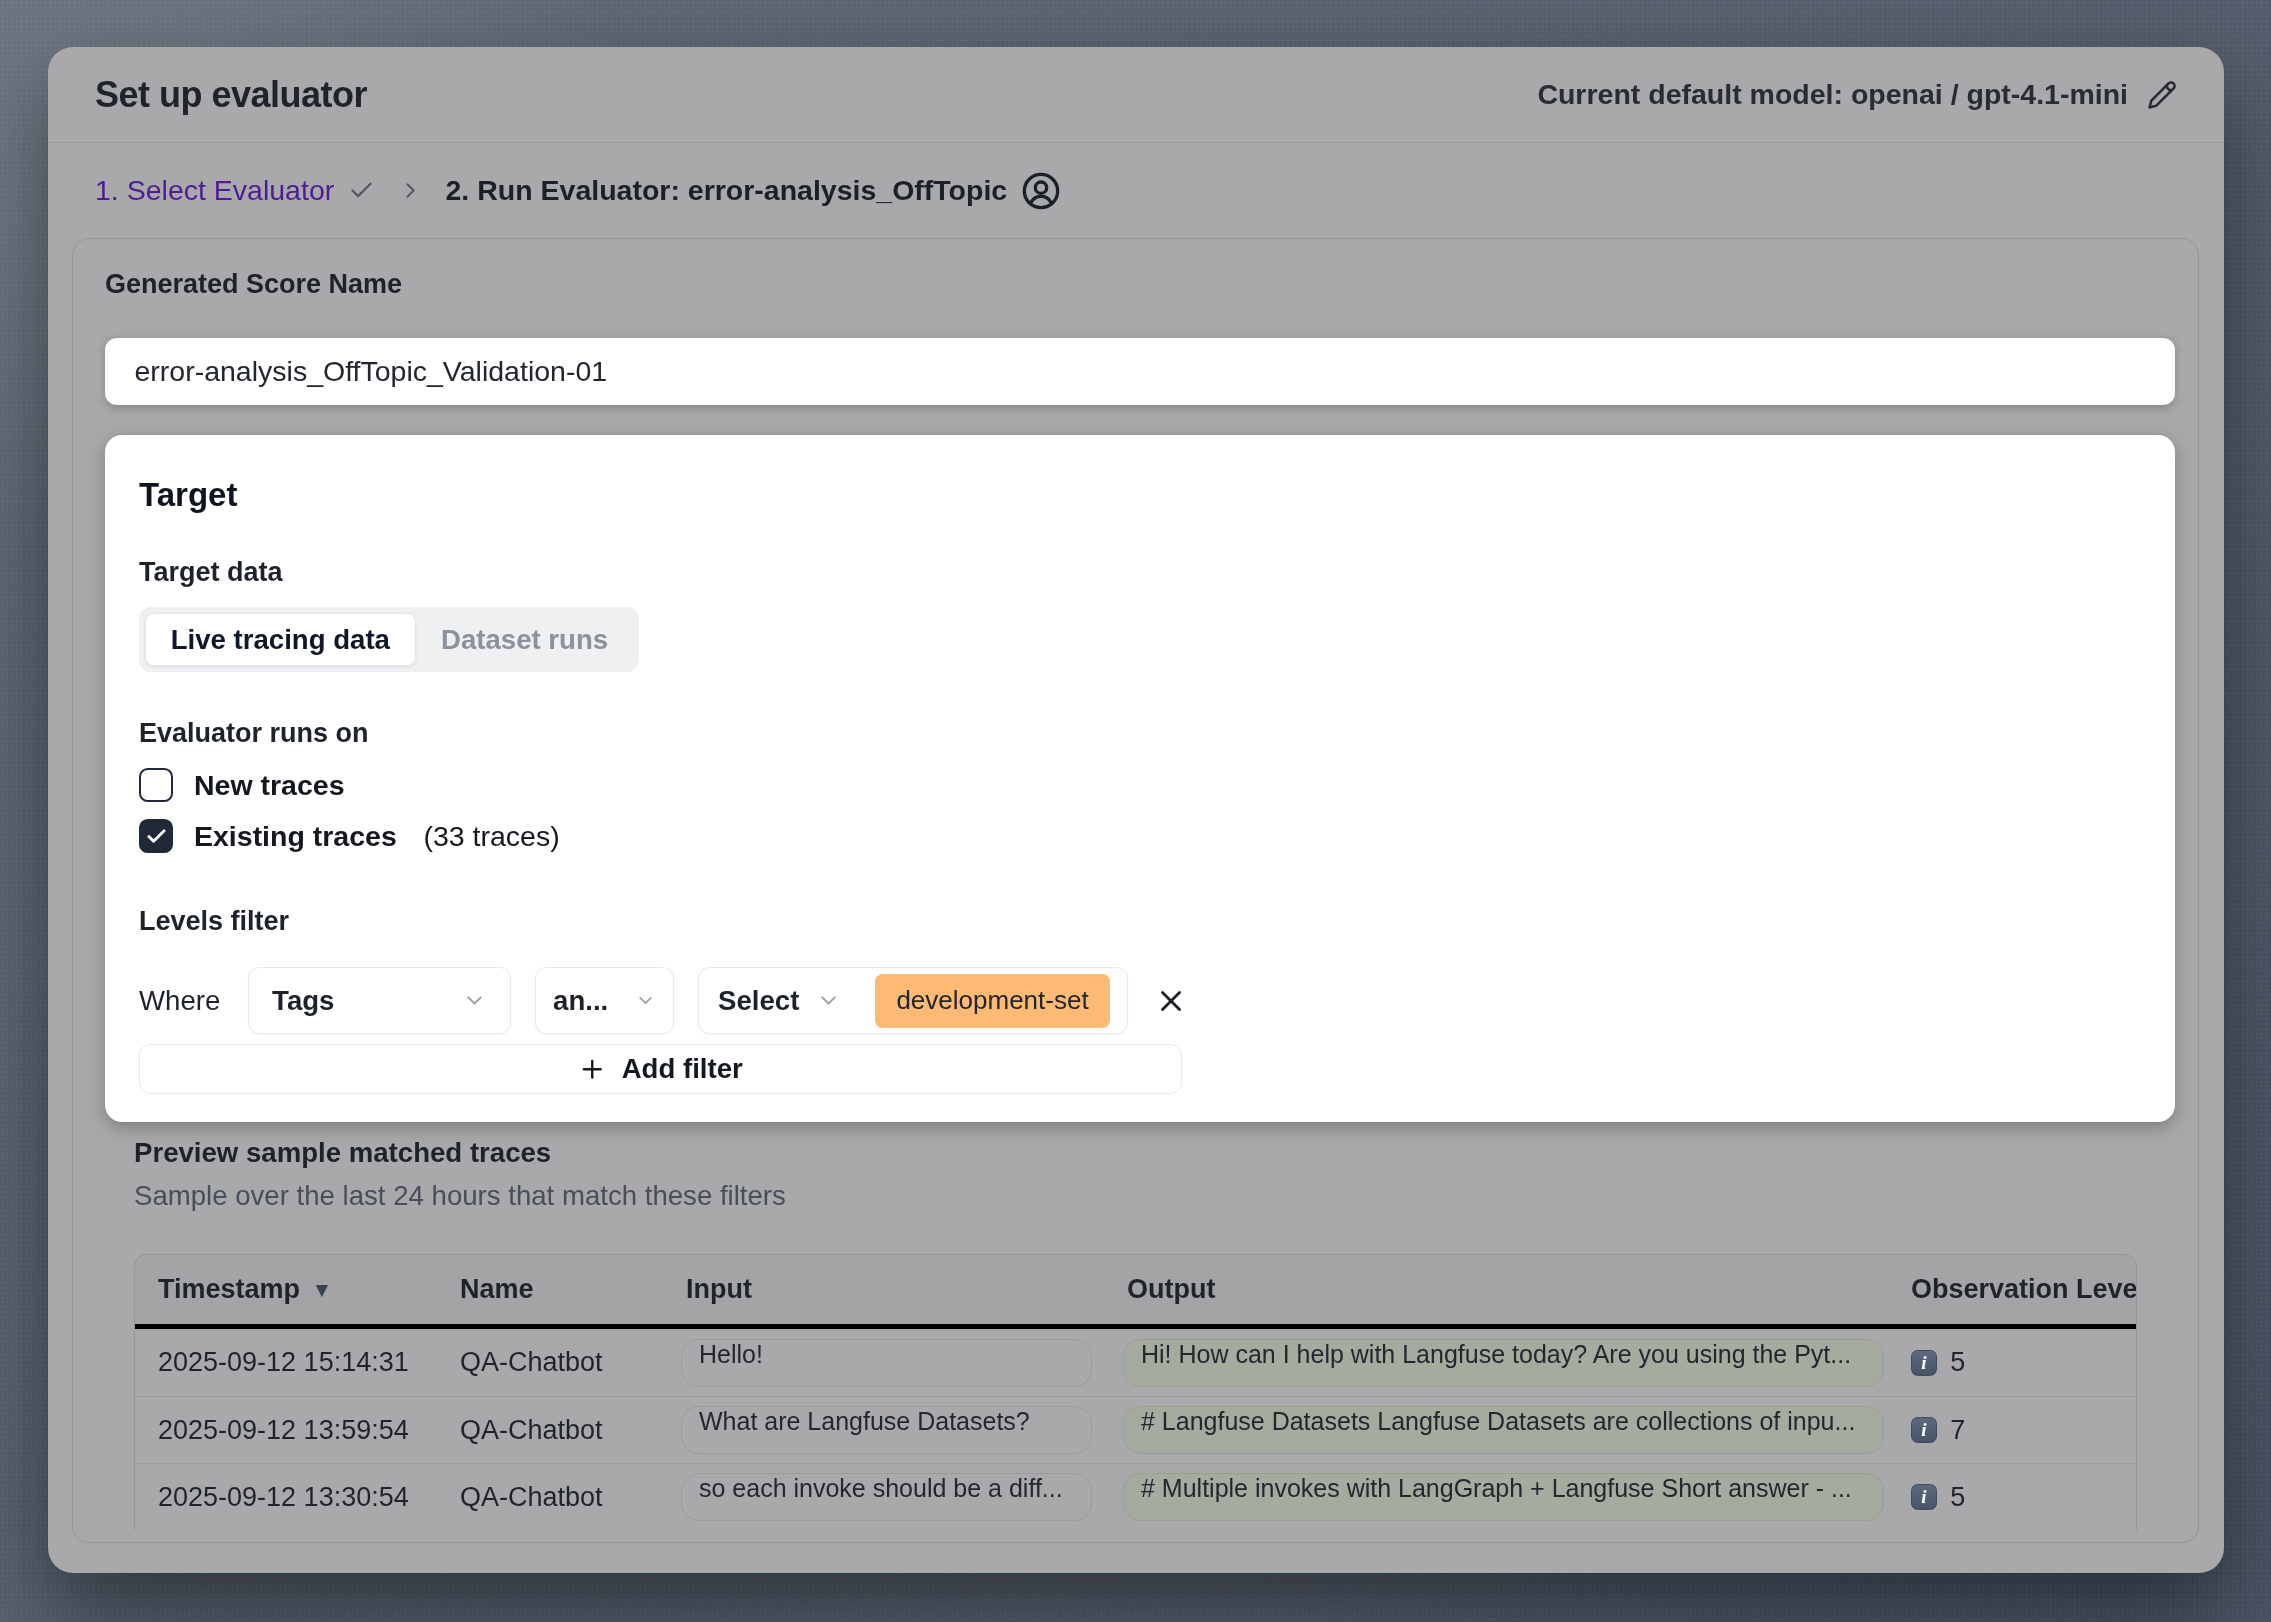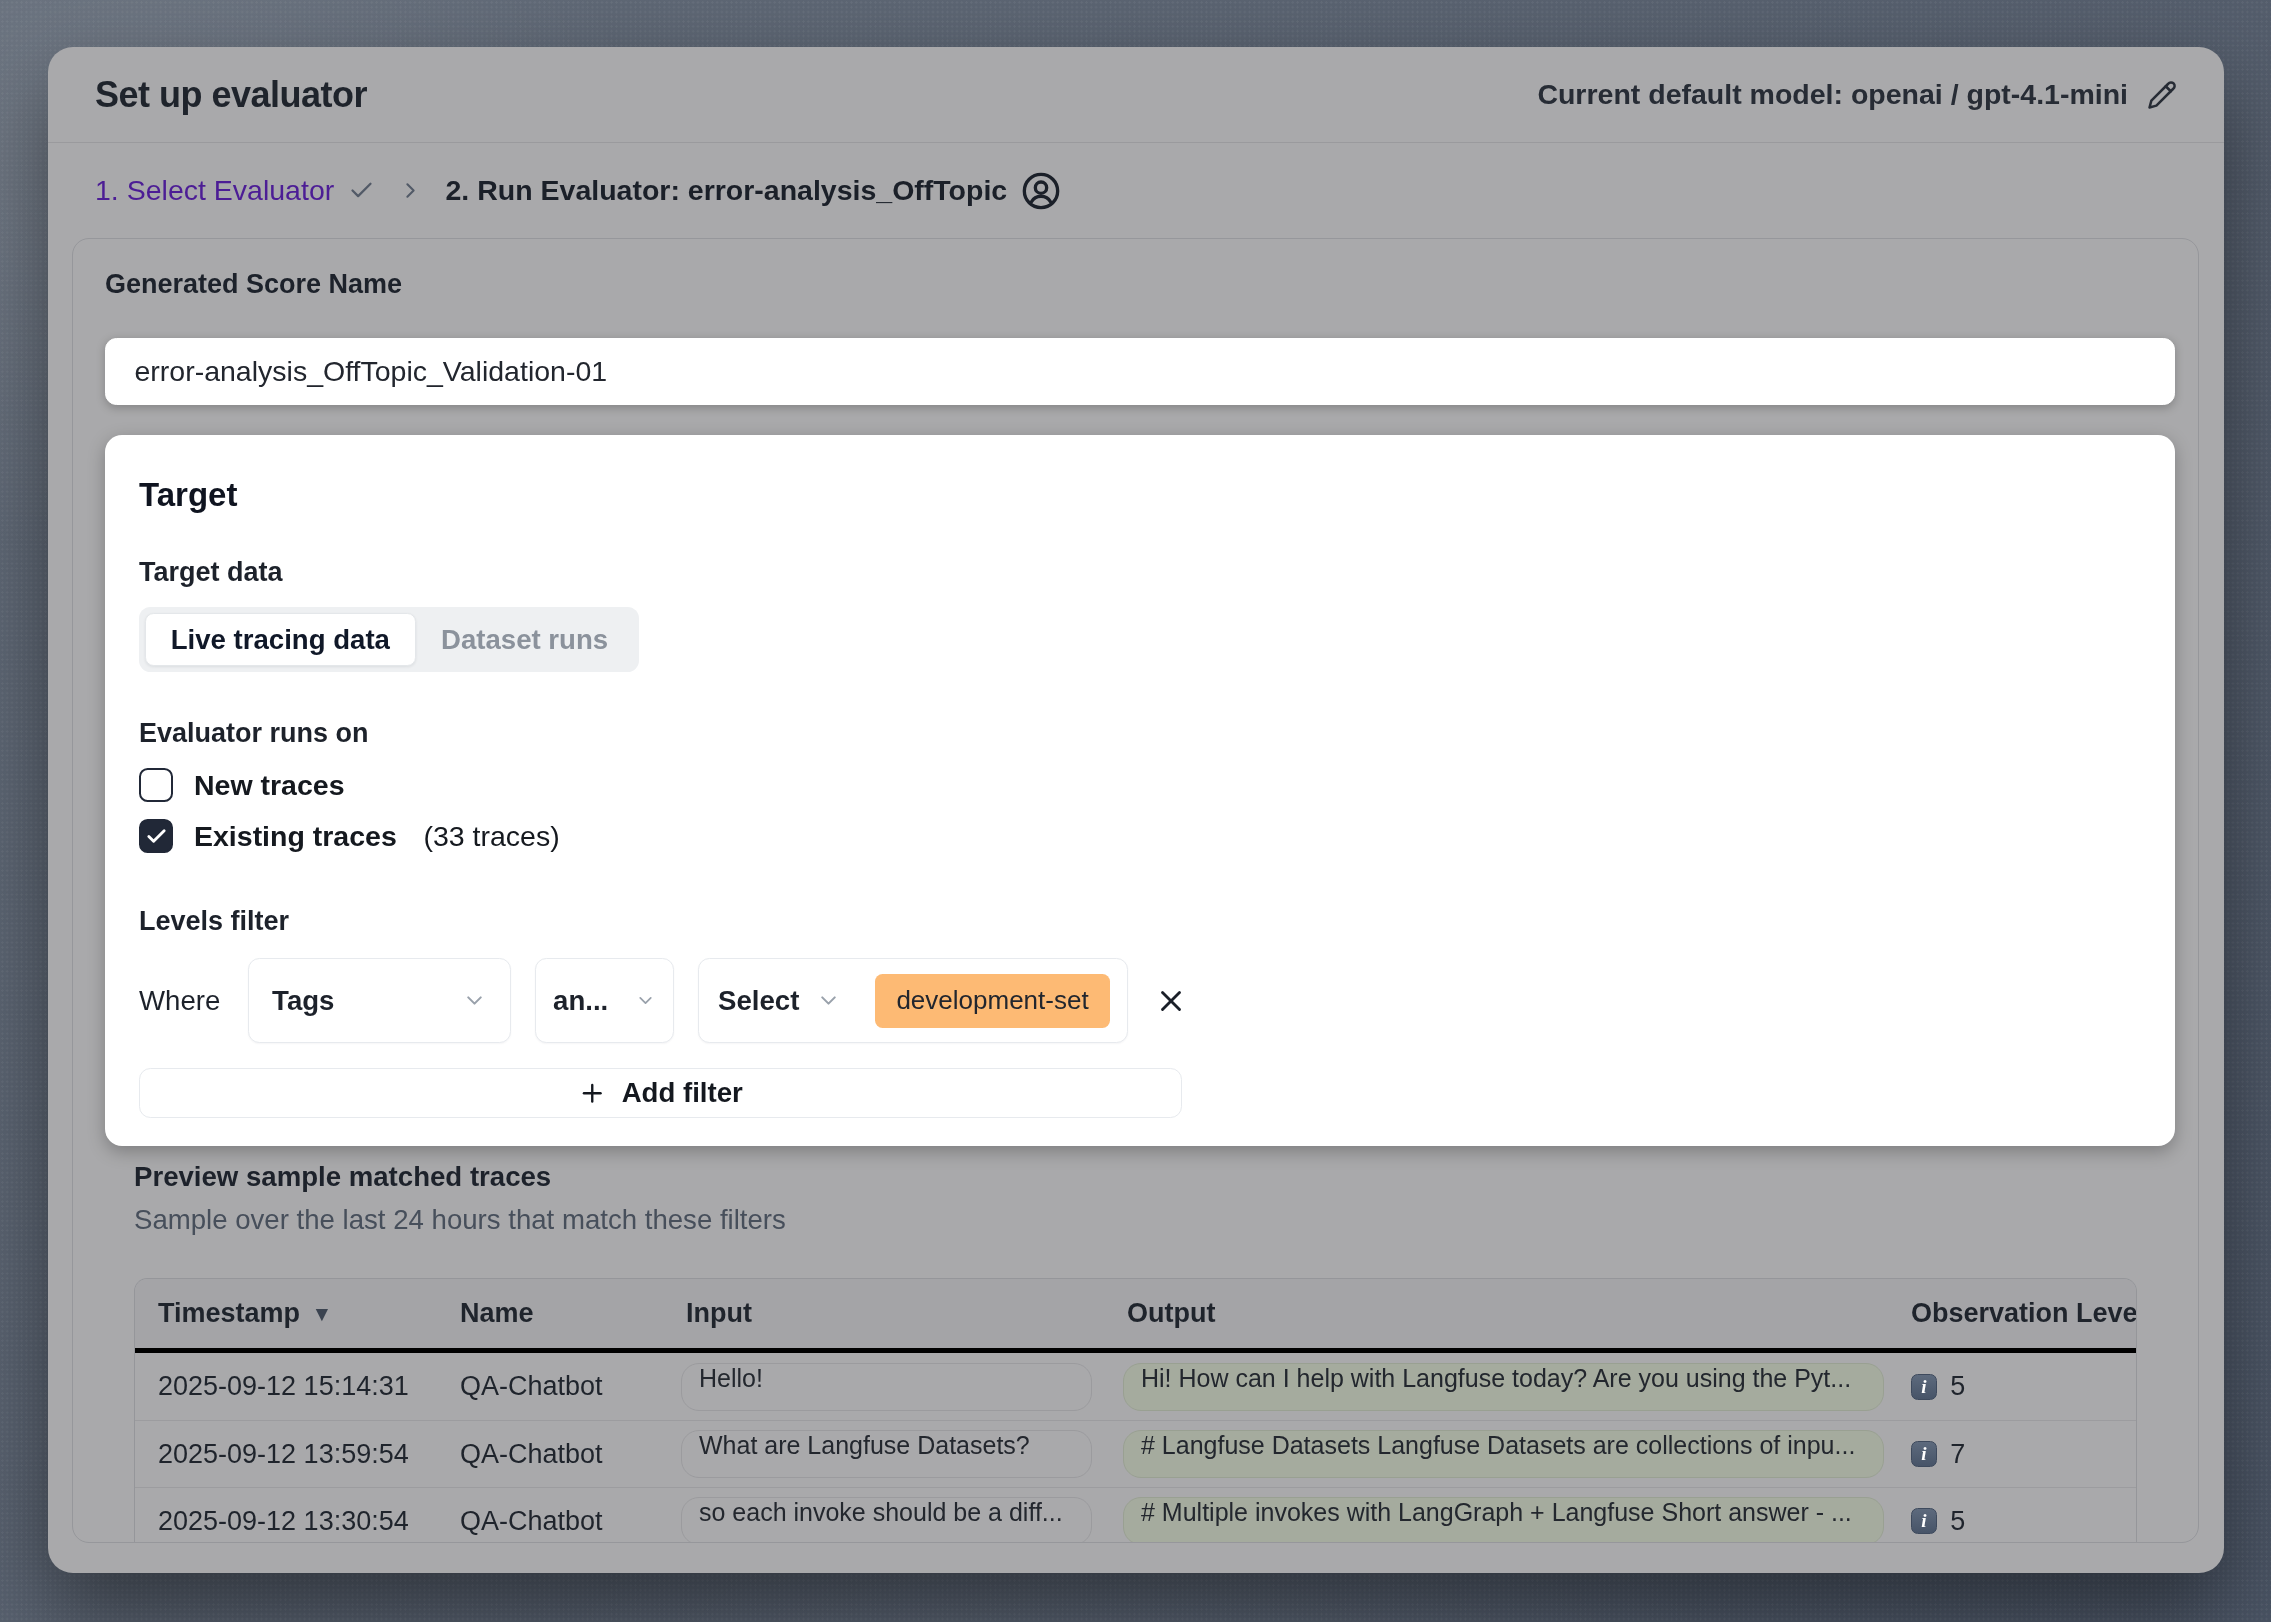--- a/index.html
+++ b/index.html
@@ -128,21 +128,21 @@
     background: #ffffff;
     display: inline-flex; align-items: center; justify-content: center;
   }
   .checkbox.checked { background: #212837; }
   .check-label { font-size: 28.5px; font-weight: 700; color: #15191f; }
   .check-suffix { font-size: 28.5px; font-weight: 400; color: #15191f; margin-left: 5.7px; }
 
   .filter-row { margin-top: 32px; display: flex; align-items: center; gap: 24px; height: 67px; }
   .where-label { font-size: 27.6px; color: #1d222b; margin-right: 3.8px; }
   .dd {
-    height: 85px;
+    height: 67px;
     background: #ffffff;
     border: 1.4px solid #e7eaee;
     border-radius: 11.4px;
     display: inline-flex; align-items: center;
     font-size: 27.6px; font-weight: 700; color: #1d222b;
     cursor: pointer;
     box-shadow: 0 1px 1.9px rgba(16,24,40,0.04);
   }
   .dd-column { width: 263px; padding: 0 23px; justify-content: space-between; }
   .dd-operator { width: 139px; padding: 0 17px; justify-content: space-between; }
@@ -156,21 +156,21 @@
     padding: 11.4px 21px;
     white-space: nowrap;
     text-align: right;
   }
   .remove-filter {
     border: none; background: transparent; cursor: pointer;
     color: #1a1f28; margin-left: 1.9px;
     display: inline-flex; align-items: center; justify-content: center;
   }
   .add-filter {
-    margin-top: 34px;
+    margin-top: 10px;
     width: 1043px; height: 50px;
     background: #ffffff;
     border: 1.4px solid #e7eaee;
     border-radius: 11.4px;
     display: flex; align-items: center; justify-content: center; gap: 15px;
     font-family: "Liberation Sans", sans-serif;
     font-size: 27.6px; font-weight: 700; color: #14181f;
     cursor: pointer;
   }
 

